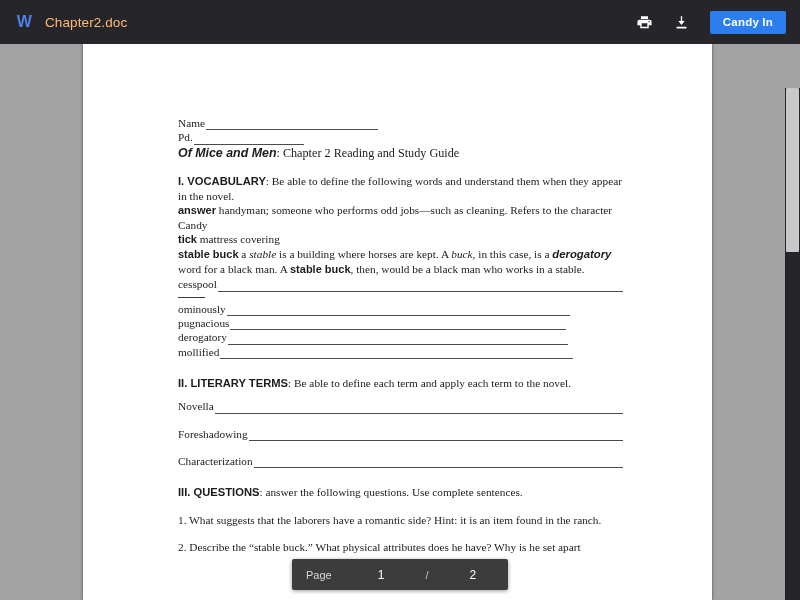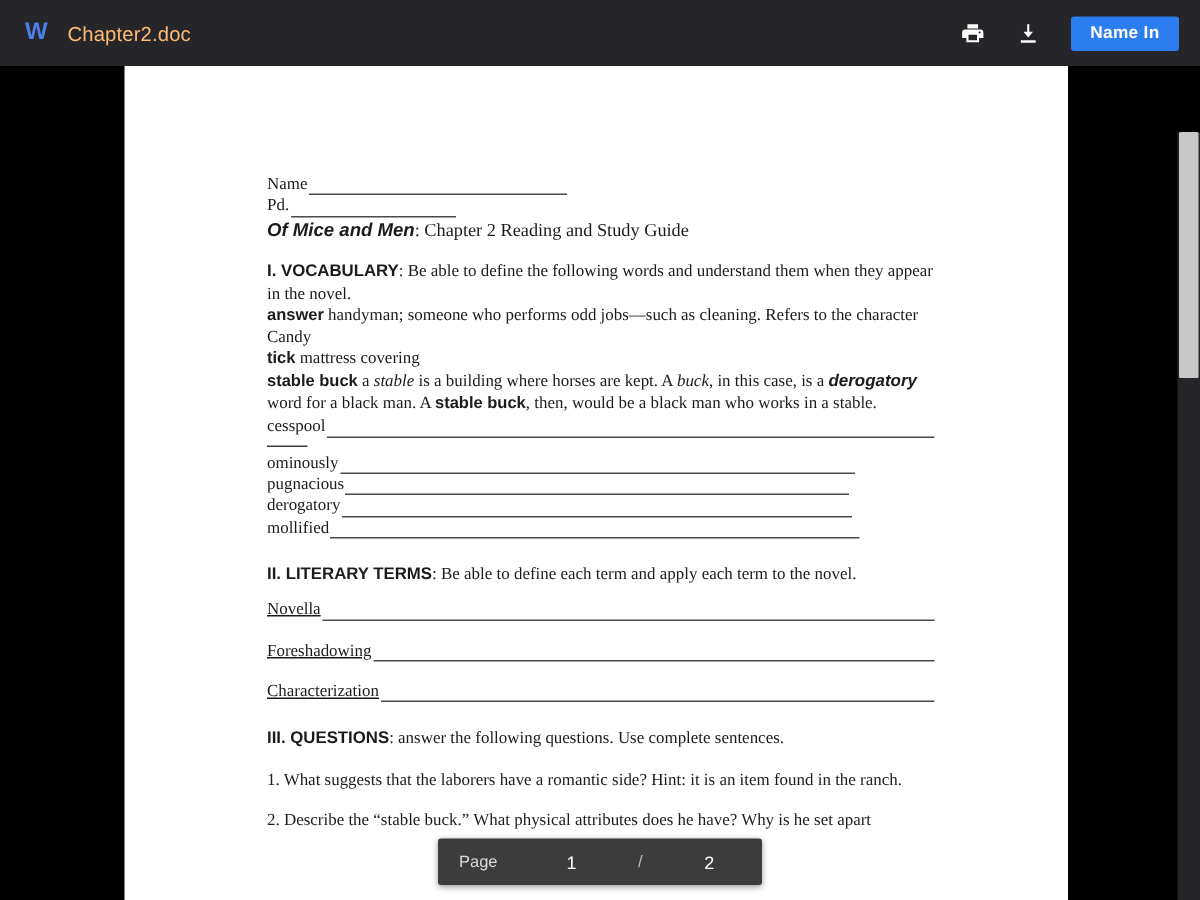--- a/index.html
+++ b/index.html
@@ -84,21 +84,21 @@
     cursor: pointer;
     white-space: nowrap;
   }
 
   
   .viewer {
     position: absolute;
     left: 0; top: 44px;
     width: 800px;
     height: 556px;
-    background: #000000;
+    background: #a3a3a3;
     overflow: hidden;
   }
 
   .page {
     position: absolute;
     left: 83px;
     top: 0px;
     width: 629px;
     height: 556px;
     background: #ffffff;
@@ -164,21 +164,21 @@
   }
 
   .short-dash {
     width: 27px;
     border-bottom: 1.4px solid #3a3a3a;
     height: 1px;
     margin-top: 4px;
     margin-bottom: 4px;
   }
 
-  .term-blank { margin-top: 0px; text-decoration: underline; }
+  .term-blank { margin-top: 0px; }
 
   
   .pagebar {
     position: absolute;
     left: 292px;
     top: 559px;
     width: 216px;
     height: 31px;
     background: #3c3c3c;
     border-radius: 2px;
@@ -292,21 +292,21 @@
         <path d="M17 3H7v4h10V3zm2 5H5a3 3 0 0 0-3 3v5h4v4h12v-4h4v-5a3 3 0 0 0-3-3zm-3 10H8v-5h8v5zm2.5-6.2a1 1 0 1 1 0-2 1 1 0 0 1 0 2z"></path>
       </svg>
     </div>
 
     <div class="tb-icon download">
       <svg width="17" height="17" viewBox="0 0 24 24" fill="currentColor" aria-hidden="true">
         <path d="M11 3h2v7h3.5L12 15.5 7.5 10H11V3zM5 18h14v2.5H5V18z"></path>
       </svg>
     </div>
 
-    <button class="signin-btn">Name In</button>
+    <button class="signin-btn">Candy In</button>
   </div>
 
   <div class="viewer">
     <div class="page">
       <div class="page-inner">
 
         <div class="blank-row">
           <span class="lbl">Name</span>
           <span class="ln" style="flex:0 0 172px;"></span>
         </div>

